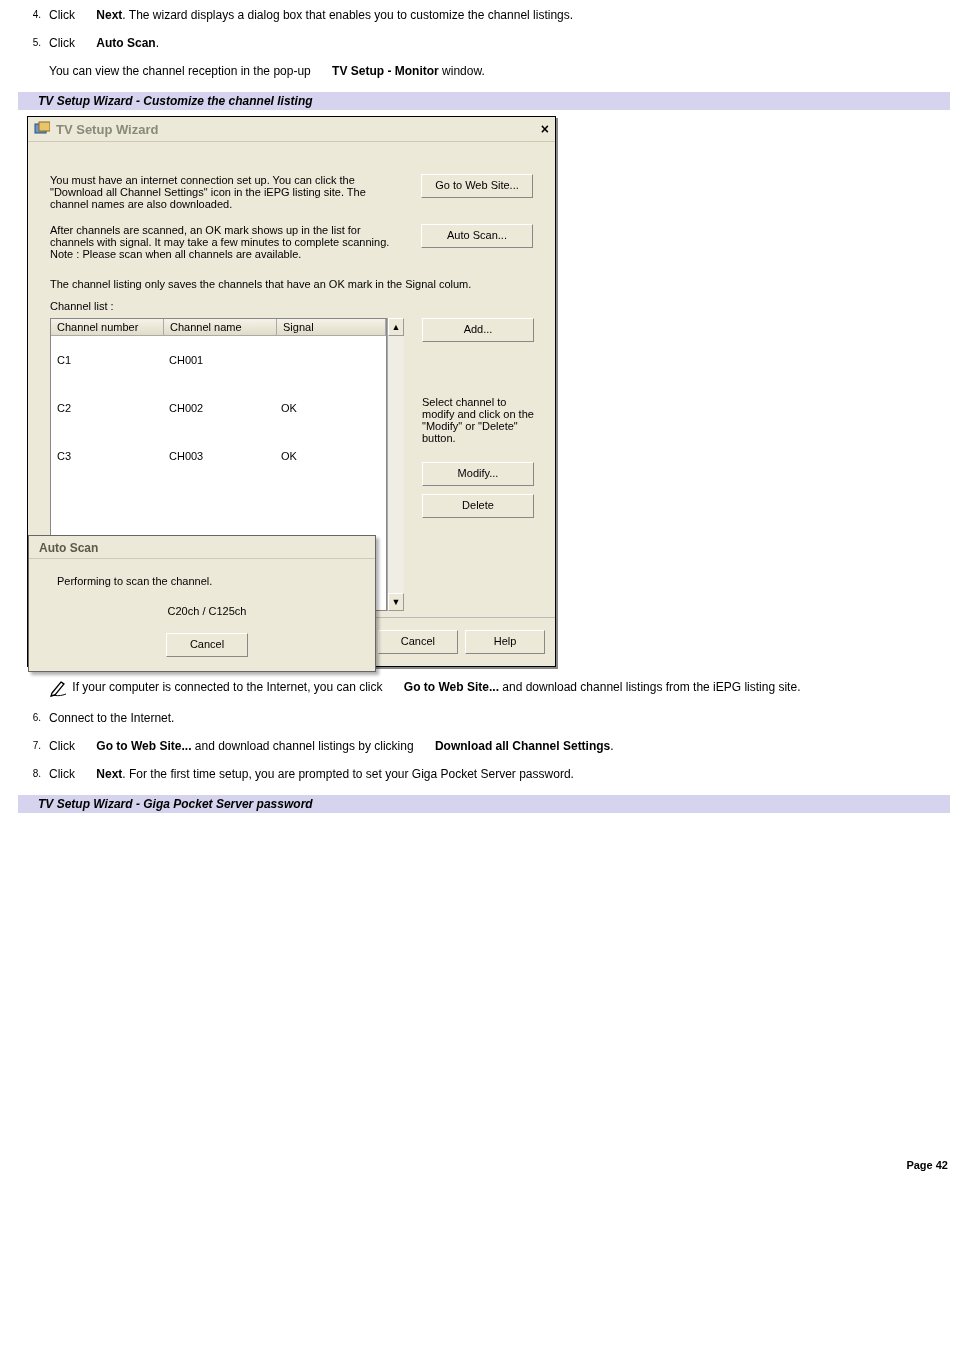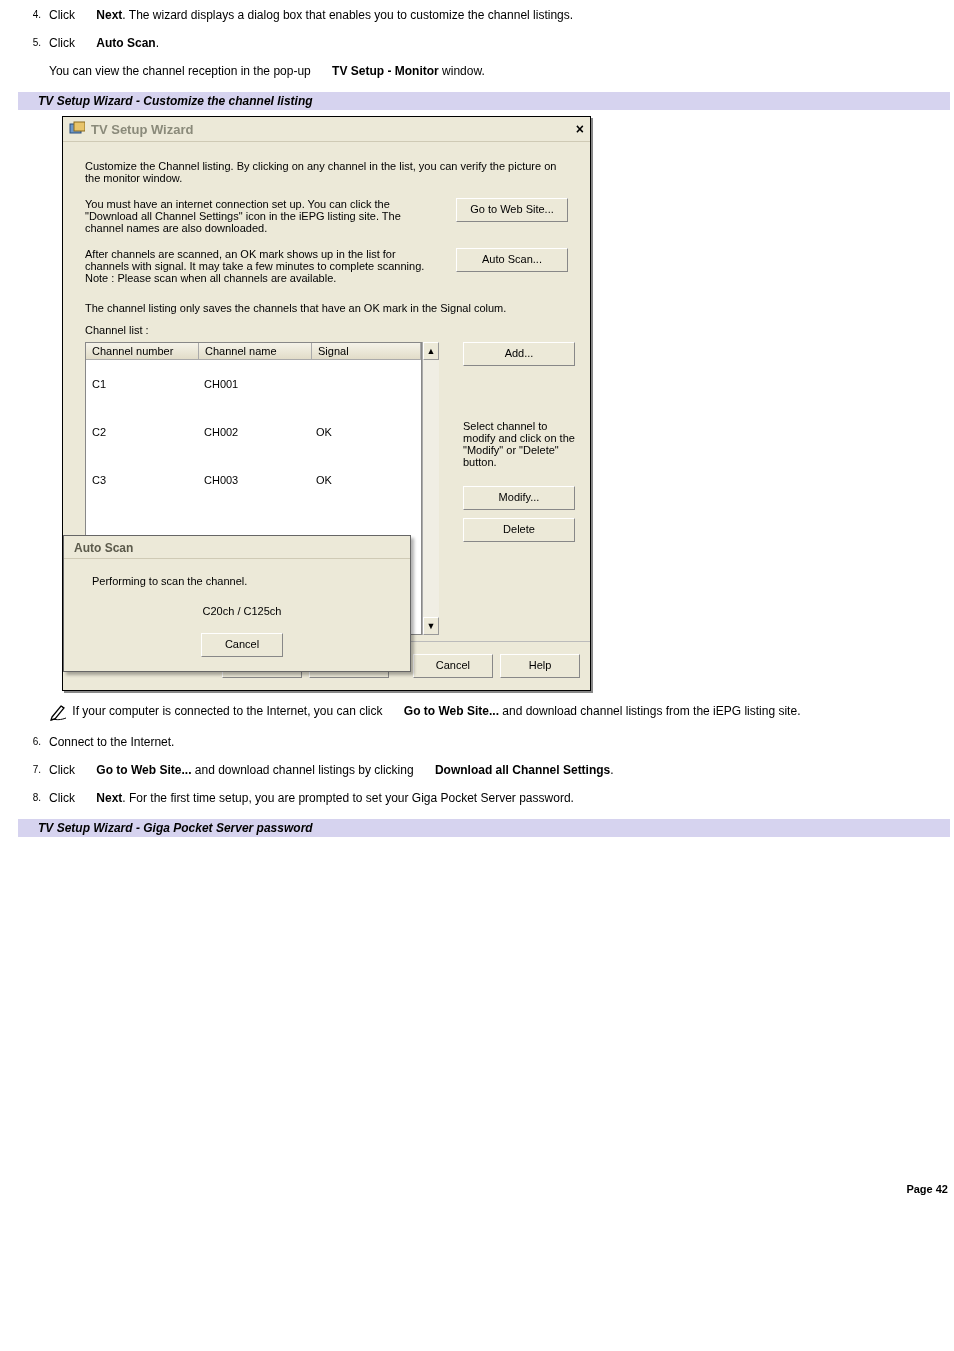--- a/index.html
+++ b/index.html
@@ -43,21 +43,21 @@
   }
   .note-para {
     margin-left: 49px;
     margin-top: 10px;
     margin-bottom: 14px;
     margin-right: 8px;
   }
   .bold { font-weight: bold; margin-left: 18px; }
   
   .wizard-wrap {
-    margin-left: 62px;
+    margin-left: 27px;
     margin-bottom: 12px;
   }
   .wizard {
     width: 527px;
     border: 1px solid #000;
     background: #ece9d8;
     font-family: "Tahoma", Arial, sans-serif;
     font-size: 11px;
     color: #000;
     box-shadow: 2px 2px 0 #888;
@@ -109,21 +109,21 @@
     cursor: pointer;
     text-align: center;
     line-height: 20px;
     display: inline-block;
   }
   .wiz-btn.small { width: 80px; }
   
   .channel-list {
     margin-top: 6px;
     display: flex;
-    gap: 24px;
+    gap: 18px;
   }
   .channel-table {
     border: 1px solid #888;
     background: #fff;
     width: 335px;
     position: relative;
   }
   .channel-table .hdr {
     display: flex;
     background: #ece9d8;
@@ -247,21 +247,20 @@
         <svg viewBox="0 0 16 16">
             <rect x="1" y="3" width="11" height="9" fill="#6d97c9" stroke="#2b4f7a"></rect>
             <rect x="5" y="1" width="11" height="9" fill="#e8c46a" stroke="#8a6a1f"></rect>
           </svg>
       </span>
       <span>TV Setup Wizard</span>
       <span class="wiz-close">×</span>
     </div>
 
     <div class="wiz-body">
-      <div>Customize the Channel listing. By clicking on any channel in the list, you can verify the picture on the monitor window.</div>
 
       <div class="wiz-row">
         <div class="txt">You must have an internet connection set up. You can click the "Download all Channel Settings" icon in the iEPG listing site. The channel names are also downloaded.</div>
         <div class="wiz-btn">Go to Web Site...</div>
       </div>
 
       <div class="wiz-row">
         <div class="txt" style="white-space:pre-line;">After channels are scanned, an OK mark shows up in the list for channels with signal. It may take a few minutes to complete scanning.
 Note : Please scan when all channels are available.</div>
         <div class="wiz-btn">Auto Scan...</div>

